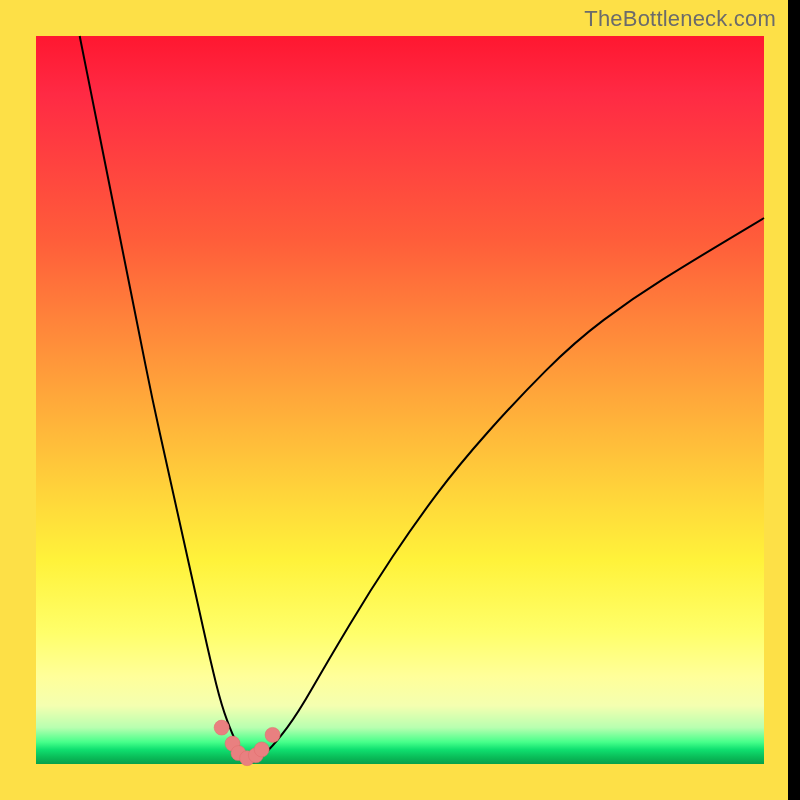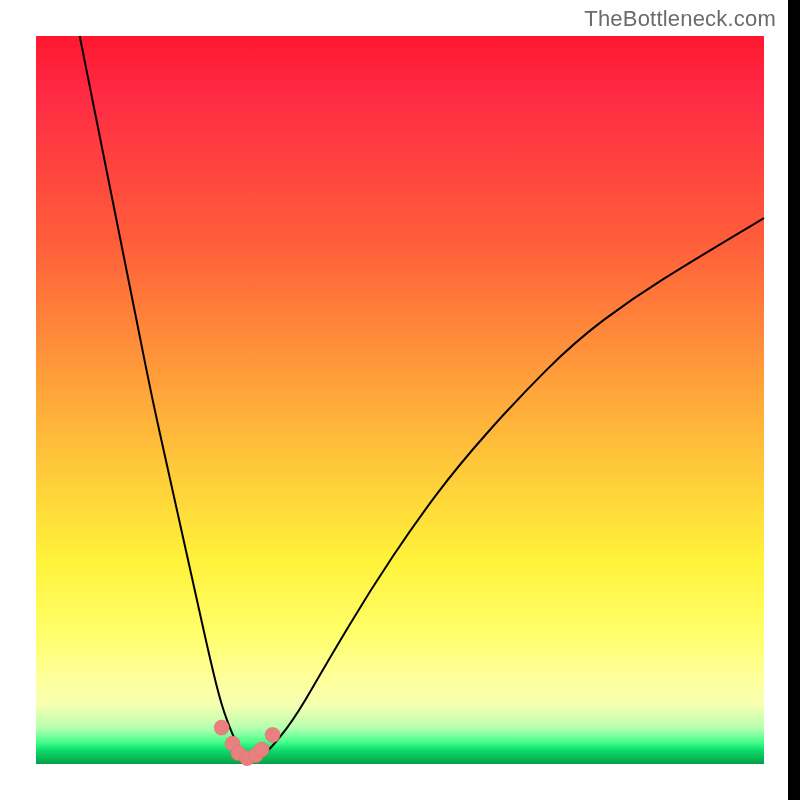--- a/index.html
+++ b/index.html
@@ -10,21 +10,21 @@
     background: #000;
     overflow: hidden;
     font-family: Arial, Helvetica, sans-serif;
   }
   .frame {
     position: absolute;
     left: 0;
     top: 0;
     width: 788px;
     height: 800px;
-    background: #ffffff;
+    background: #fde047;
   }
   .plot {
     position: absolute;
     left: 36px;
     top: 36px;
     width: 728px;
     height: 728px;
     
     background: linear-gradient(
       to bottom,

